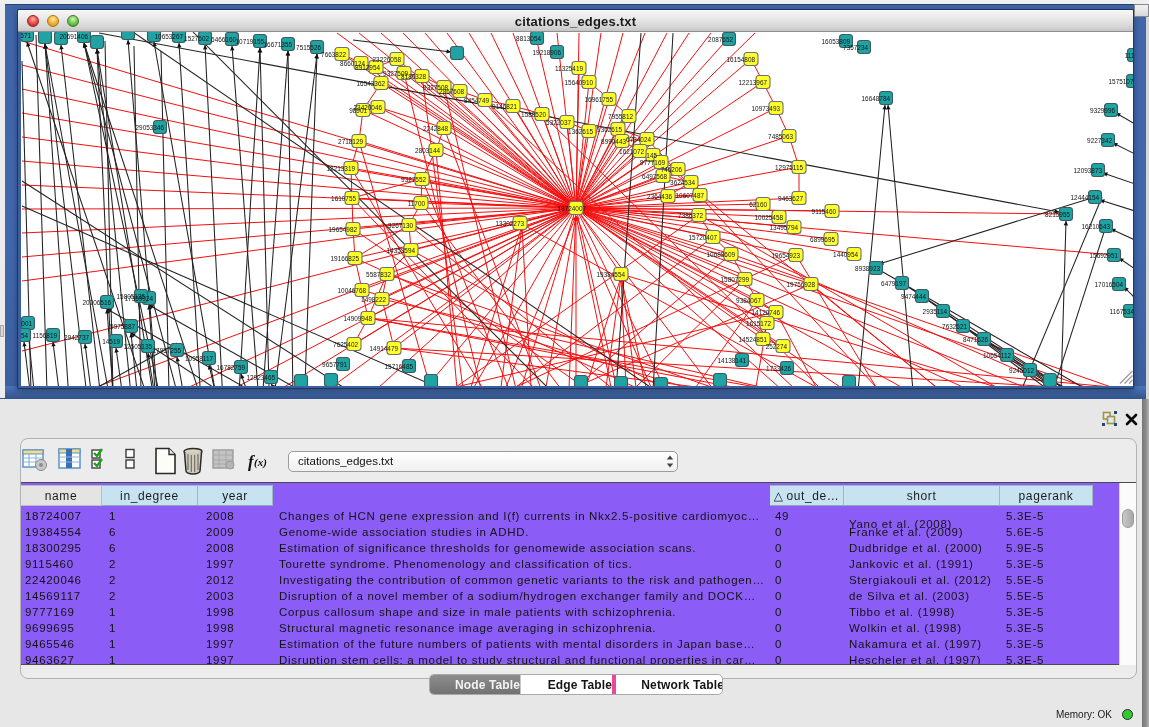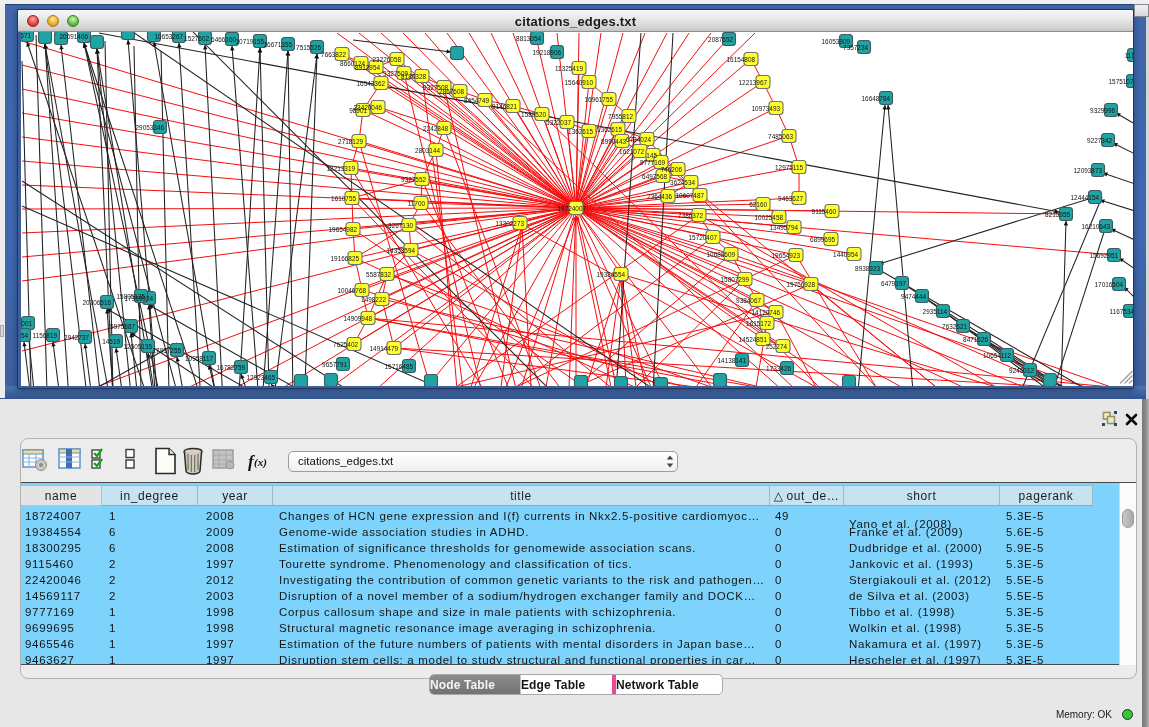--- a/index.html
+++ b/index.html
@@ -21,30 +21,30 @@
 #panel{position:absolute;left:0;top:399px;width:1149px;height:328px;background:#e7e7e7}
 #phead{position:absolute;left:0;top:405px;width:1149px;height:24px;background:linear-gradient(180deg,#e6e6e6,#d8d8d8);border-top:1px solid #f8f8f8;border-bottom:1px solid #c2c2c2}
 #phead .t{position:absolute;left:10px;top:5px;font-size:12px;color:#2a2a2a}
 #px{position:absolute;left:1125px;top:412px;width:13px;height:13px}
 #pfloat{position:absolute;left:1102px;top:411px;width:14px;height:14px}
 #pright{position:absolute;left:1142px;top:399px;width:7px;height:328px;background:linear-gradient(90deg,#777 0%,#8b8b8b 55%,#b5b5b5 100%)}
 #box{position:absolute;left:20px;top:438px;width:1117px;height:241px;background:#ececec;border:1px solid #b2b2b2;border-radius:8px}
 #toolbar{position:absolute;left:20px;top:444px;width:700px;height:36px}
 #dd{position:absolute;left:288px;top:451px;width:390px;height:21px;background:linear-gradient(180deg,#ffffff,#f0f0f0);border:1px solid #9d9d9d;border-radius:5px;font-size:11.5px;color:#111;line-height:19px;padding-left:9px}
 #ddar{position:absolute;left:663px;top:451px;width:14px;height:21px}
-#table{position:absolute;left:21px;top:482px;width:1115px;height:183px;background:#7dd3fc;border-top:1px solid #4a4a4a;border-bottom:1px solid #4a4a4a;overflow:hidden}
+#table{position:absolute;left:21px;top:482px;width:1115px;height:183px;background:#8b5cf6;border-top:1px solid #4a4a4a;border-bottom:1px solid #4a4a4a;overflow:hidden}
 #thead{position:absolute;left:0;top:2px;height:21px;width:1115px;font-size:12px;color:#1c1c1c;letter-spacing:0.05em}
 #thead .c{position:absolute;top:0;height:21px;line-height:21px;text-align:center;background:#c7e3f1;border-right:1px solid #9fb9c4;border-top:1px solid #9fb9c4;border-bottom:1px solid #8fa9b4}
 #thead .g{background:#e4e4e4;border-right:1px solid #bdbdbd;border-top:1px solid #bdbdbd;border-bottom:1px solid #bdbdbd}
 #rows{position:absolute;left:0;top:25px;width:1115px;font-size:11.5px;color:#141414;letter-spacing:0.06em}
 #rows .r{position:absolute;height:16px;line-height:16px;white-space:nowrap}
 #sbar{position:absolute;left:1119px;top:483px;width:17px;height:182px;background:#fbfbfb;border-left:1px solid #d8d8d8}
 #sthumb{position:absolute;left:2px;top:26px;width:12px;height:19px;background:linear-gradient(90deg,#c9c9c9,#a8a8a8);border:1px solid #9a9a9a;border-radius:6px}
 #tabs{position:absolute;left:429px;top:674px;width:294px;height:21px;background:#fff;border:1px solid #a9a9a9;border-radius:5px;overflow:hidden;font-size:12px}
-#tabs .s{position:absolute;top:0;height:21px;line-height:20px;text-align:left;color:#151515;font-weight:bold;letter-spacing:0.01em}
+#tabs .s{position:absolute;top:0;height:21px;line-height:20px;text-align:right;color:#151515;font-weight:bold;letter-spacing:0.01em}
 #tabs .a{background:linear-gradient(180deg,#8d8d8d,#6f6f6f);color:#f4f4f4}
 #status{position:absolute;left:0;top:697px;width:1149px;height:30px}
 #mem{position:absolute;right:37px;top:709px;font-size:10px;color:#1a1a1a}
 #dot{position:absolute;left:1122px;top:709px;width:11px;height:11px;border-radius:50%;background:#2ecc2e;border:1.5px solid #2c2c2c}
 .notch{position:absolute;left:0px;top:325px;width:4px;height:12px;background:#d8d8d8;border:1px solid #aaa;z-index:5}
 </style></head>
 <body>
 <div id="desk">
 <div id="topline"></div>
 <div id="blue"></div>
@@ -955,21 +955,20 @@
 <div id="dd">citations_edges.txt</div>
 <div id="ddar"><svg width="14" height="21" viewBox="0 0 14 21">
         <path d="M7 4.5 L10.2 8.5 L3.8 8.5 Z" fill="#444"></path>
         <path d="M7 16.5 L10.2 12.5 L3.8 12.5 Z" fill="#444"></path>
       </svg></div>
 <div id="table">
   <div id="thead">
     <div class="c g" style="left:0;width:81px">name</div>
     <div class="c" style="left:81px;width:96px">in_degree</div>
     <div class="c" style="left:177px;width:75px">year</div>
-    <div class="c" style="left:252px;width:497px">title</div>
     <div class="c" style="left:749px;width:74px">△ out_de…</div>
     <div class="c" style="left:823px;width:156px">short</div>
     <div class="c" style="left:979px;width:93px">pagerank</div>
   </div>
   <div id="rows">
         <div class="r" style="left:4px;top:0px;width:80px;overflow:hidden">18724007</div>
 <div class="r" style="left:88px;top:0px;width:92px;overflow:hidden">1</div>
 <div class="r" style="left:185px;top:0px;width:70px;overflow:hidden">2008</div>
 <div class="r" style="left:258px;top:0px;width:492px;overflow:hidden">Changes of HCN gene expression and I(f) currents in Nkx2.5-positive cardiomyoc…</div>
 <div class="r" style="left:754px;top:0px;width:70px;overflow:hidden">49</div>
@@ -987,21 +986,21 @@
 <div class="r" style="left:185px;top:32px;width:70px;overflow:hidden">2008</div>
 <div class="r" style="left:258px;top:32px;width:492px;overflow:hidden">Estimation of significance thresholds for genomewide association scans.</div>
 <div class="r" style="left:754px;top:32px;width:70px;overflow:hidden">0</div>
 <div class="r" style="left:828px;top:32px;width:165px;overflow:hidden">Dudbridge et al. (2000)</div>
 <div class="r" style="left:985px;top:32px;width:100px;overflow:hidden">5.9E-5</div>
 <div class="r" style="left:4px;top:48px;width:80px;overflow:hidden">9115460</div>
 <div class="r" style="left:88px;top:48px;width:92px;overflow:hidden">2</div>
 <div class="r" style="left:185px;top:48px;width:70px;overflow:hidden">1997</div>
 <div class="r" style="left:258px;top:48px;width:492px;overflow:hidden">Tourette syndrome. Phenomenology and classification of tics.</div>
 <div class="r" style="left:754px;top:48px;width:70px;overflow:hidden">0</div>
-<div class="r" style="left:828px;top:48px;width:165px;overflow:hidden">Jankovic et al. (1993)</div>
+<div class="r" style="left:828px;top:48px;width:165px;overflow:hidden">Jankovic et al. (1991)</div>
 <div class="r" style="left:985px;top:48px;width:100px;overflow:hidden">5.3E-5</div>
 <div class="r" style="left:4px;top:64px;width:80px;overflow:hidden">22420046</div>
 <div class="r" style="left:88px;top:64px;width:92px;overflow:hidden">2</div>
 <div class="r" style="left:185px;top:64px;width:70px;overflow:hidden">2012</div>
 <div class="r" style="left:258px;top:64px;width:492px;overflow:hidden">Investigating the contribution of common genetic variants to the risk and pathogen…</div>
 <div class="r" style="left:754px;top:64px;width:70px;overflow:hidden">0</div>
 <div class="r" style="left:828px;top:64px;width:165px;overflow:hidden">Stergiakouli et al. (2012)</div>
 <div class="r" style="left:985px;top:64px;width:100px;overflow:hidden">5.5E-5</div>
 <div class="r" style="left:4px;top:80px;width:80px;overflow:hidden">14569117</div>
 <div class="r" style="left:88px;top:80px;width:92px;overflow:hidden">2</div>

